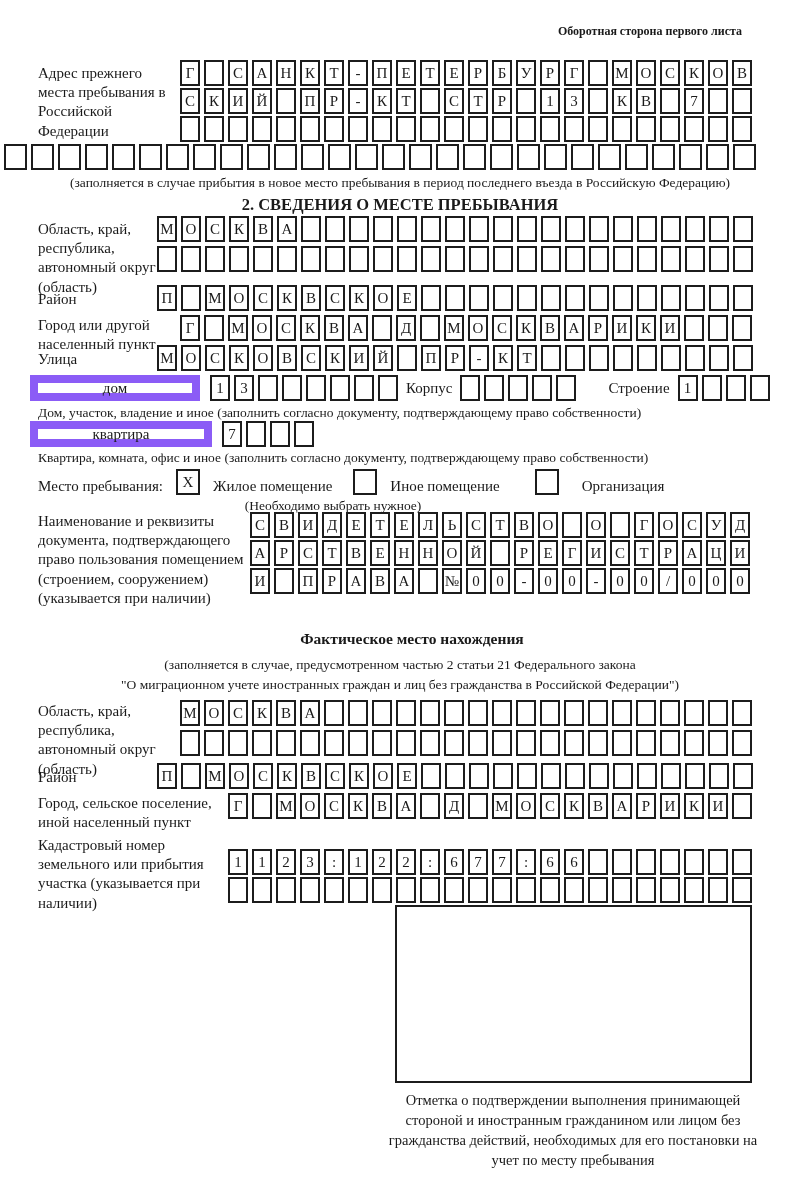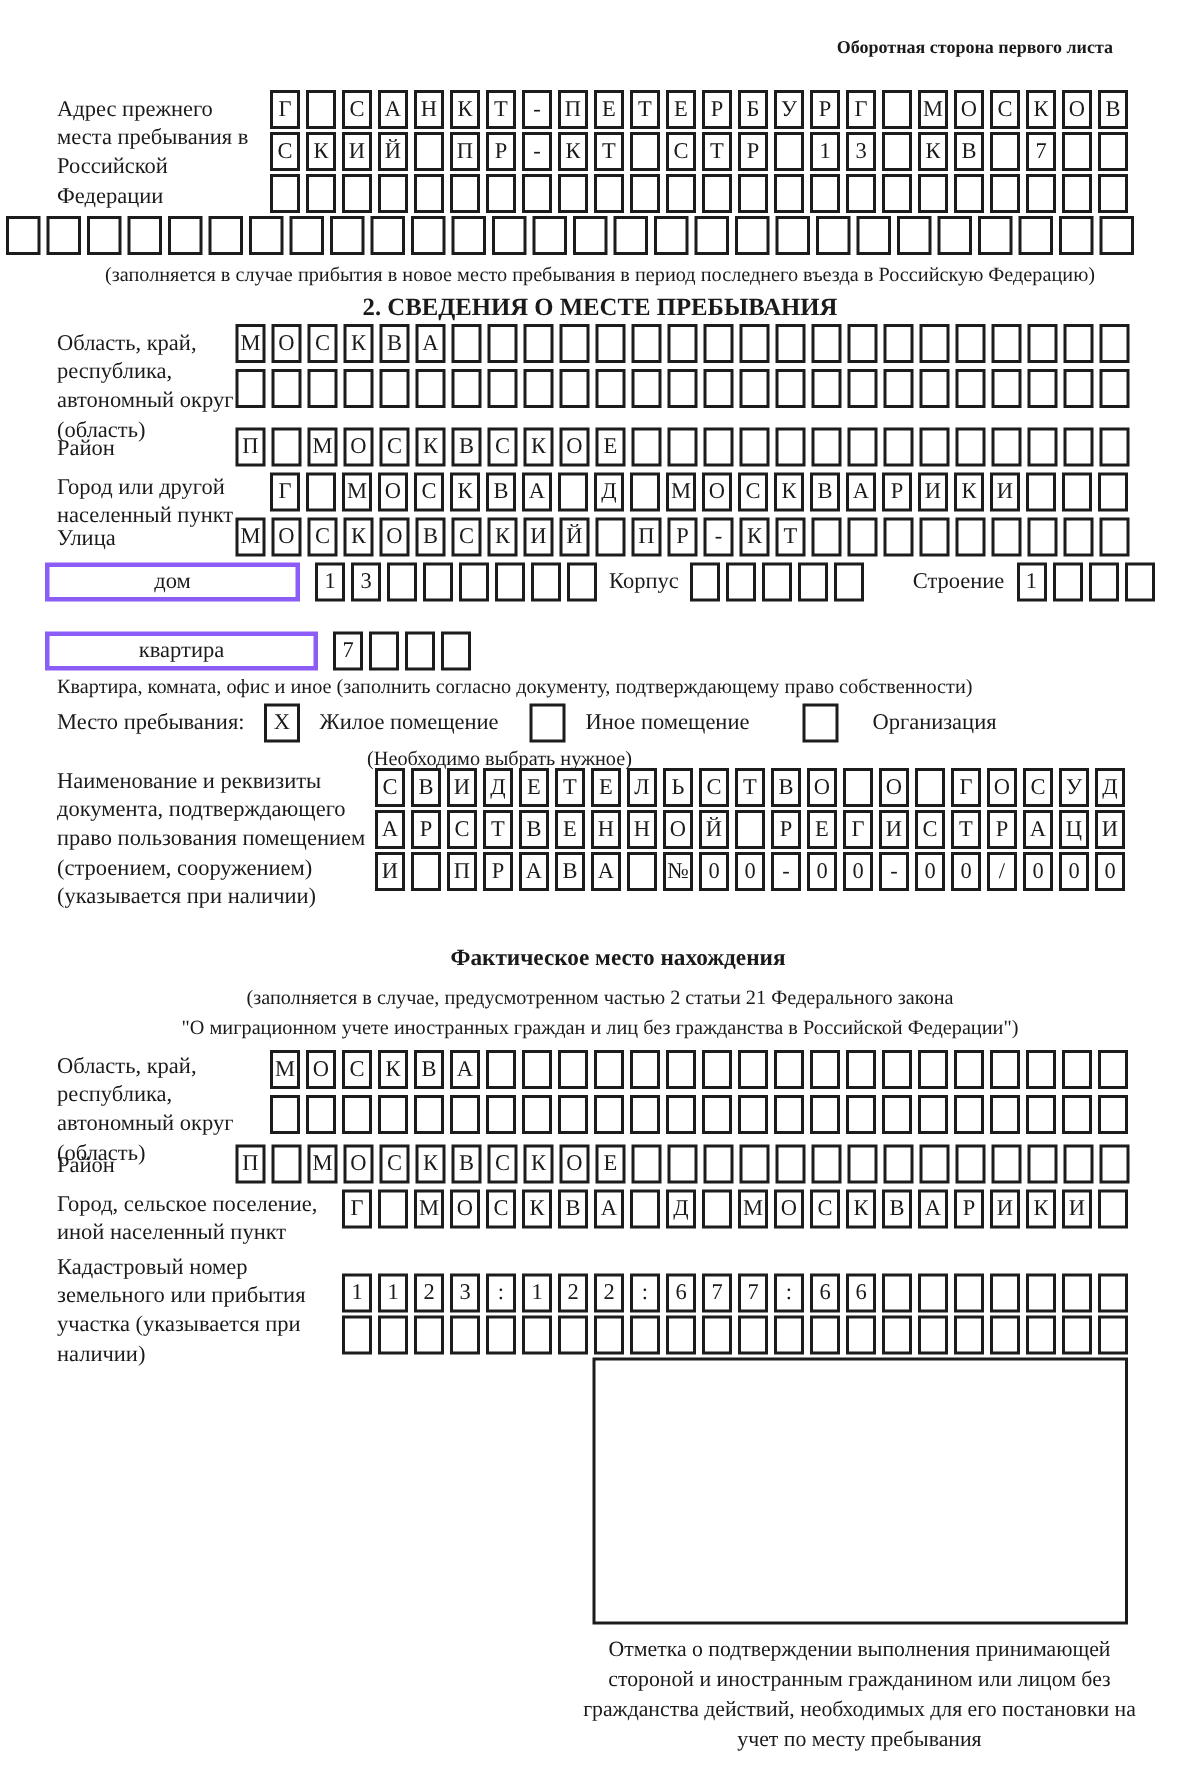--- a/index.html
+++ b/index.html
@@ -23,27 +23,27 @@
   .mt4 { margin-top:4px; }
   .cell {
     flex:0 0 20px; width:20px; height:26px;
     border:2px solid #1c1c1c; background:#fff;
     display:flex; align-items:center; justify-content:center;
     font-size:15px; line-height:1;
   }
   .cell.w { flex:0 0 23px; width:23px; }
 
   .labelbox {
-    height:26px; border:3px solid #8b5cf6;
+    height:26px; border:8px solid #8b5cf6;
     display:flex; align-items:center; justify-content:center;
     font-size:15px;
   }
   .inline-label { font-size:15px; line-height:26px; padding:0 4px; white-space:nowrap; }
 
-  .placerow { display:flex; align-items:center; gap:13px; }
+  .placerow { display:flex; align-items:flex-end; gap:13px; }
   .placerow .plabel { font-size:15px; white-space:nowrap; }
   .checkbox {
     flex:0 0 24px; width:24px; height:26px;
     border:2px solid #1c1c1c;
     display:flex; align-items:center; justify-content:center;
     font-size:15px;
   }
 
   .stamp-box { border:2px solid #1c1c1c; background:#fff; }
   .stamp-caption { font-size:14.5px; line-height:1.38; text-align:center; }
@@ -335,20 +335,21 @@
         <span class="cell"></span>
       </div>
     <div class="inline-label" style="margin-left:24px;">Строение</div>
     <div class="row">
         <span class="cell">1</span>
         <span class="cell"></span>
         <span class="cell"></span>
         <span class="cell"></span>
       </div>
   </div>
+  <div class="abs note" style="left:38px; top:405px;">Дом, участок, владение и иное (заполнить согласно документу, подтверждающему право собственности)</div>
 
   <div class="abs row" style="left:30px; top:421px;">
     <div class="labelbox" style="width:182px;">квартира</div>
     <div class="row" style="margin-left:6px;">
         <span class="cell">7</span>
         <span class="cell"></span>
         <span class="cell"></span>
         <span class="cell"></span>
       </div>
   </div>

